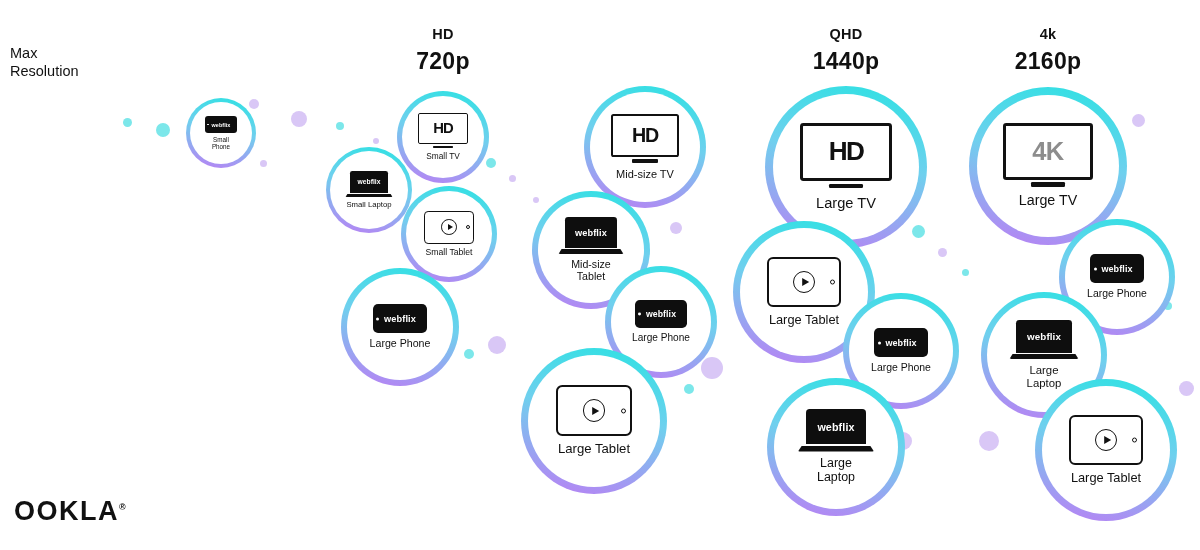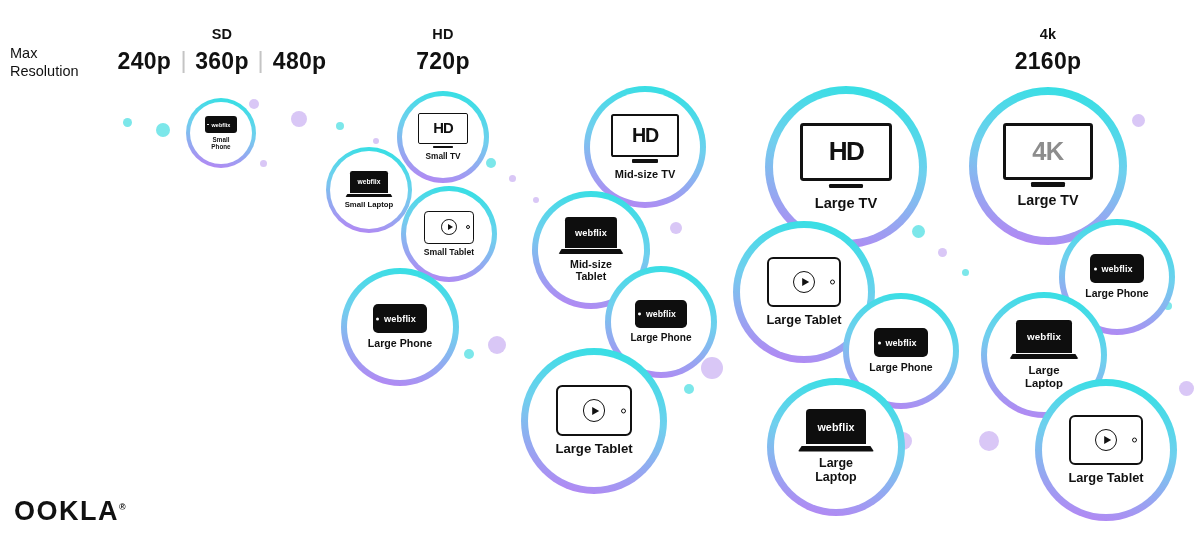--- a/index.html
+++ b/index.html
@@ -19,21 +19,21 @@
   .col-res-row { display:flex; align-items:center; justify-content:center; gap:11px; margin-top:6px; }
   .col-res { font-size:23px; font-weight:bold; letter-spacing:.3px; }
   .res-sep { width:2px; height:22px; background:#c4c4c4; }
 
   
   .bubble { position:absolute; border-radius:50%;
     background:linear-gradient(193deg,#2be2e2 0%,#6fd0ee 45%,#bc7df4 100%); }
   .bubble-in { position:absolute; border-radius:50%; background:#fff;
     display:flex; align-items:center; justify-content:center; }
   .bubble-content { display:flex; flex-direction:column; align-items:center; justify-content:center; }
-  .bubble-label { font-weight:bold; font-size:.95em; margin-top:.45em; text-align:center;
+  .bubble-label { font-weight:normal; font-size:.95em; margin-top:.45em; text-align:center;
     white-space:pre-line; line-height:1.12; color:#111; }
 
   
   .dev-phone { position:relative; width:4.9em; height:2.6em; background:#0e0e0e;
     border-radius:.45em; display:flex; align-items:center; justify-content:center; }
   .dev-phone .cam { position:absolute; left:.32em; top:50%; transform:translateY(-50%);
     width:.28em; height:.28em; border-radius:50%; background:#fff; }
   .webflix { color:#fff; font-weight:bold; font-size:.82em; letter-spacing:.01em; }
 
   .dev-tv { display:flex; flex-direction:column; align-items:center; }
@@ -300,36 +300,32 @@
           </div>
           <div class="bubble-label">Large Tablet</div>
         </div>
       </div>
     </div>
   </div>
 
 <div class="axis-label">Max
 Resolution</div>
 <div class="layer" id="cols-layer" style="pointer-events:none;">
-    <div class="col-header" style="left: 222px; top: 26px;">
-      <div class="col-name">SD</div>
-      <div class="col-res-row">
-        <div class="col-res">240p</div>
-        <div class="res-sep"></div>
-        <div class="col-res">360p</div>
-        <div class="res-sep"></div>
-        <div class="col-res">480p</div>
-      </div>
-    </div>
     <div class="col-header" style="left: 443px; top: 26px;">
       <div class="col-name">HD</div>
       <div class="col-res-row">
         <div class="col-res">720p</div>
       </div>
     </div>
+    <div class="col-header" style="left: 846px; top: 26px;">
+      <div class="col-name">QHD</div>
+      <div class="col-res-row">
+        <div class="col-res">1440p</div>
+      </div>
+    </div>
     <div class="col-header" style="left: 1048px; top: 26px;">
       <div class="col-name">4k</div>
       <div class="col-res-row">
         <div class="col-res">2160p</div>
       </div>
     </div>
   </div>
 
 <div class="logo">
   <span>OOKLA</span><sup>®</sup>

